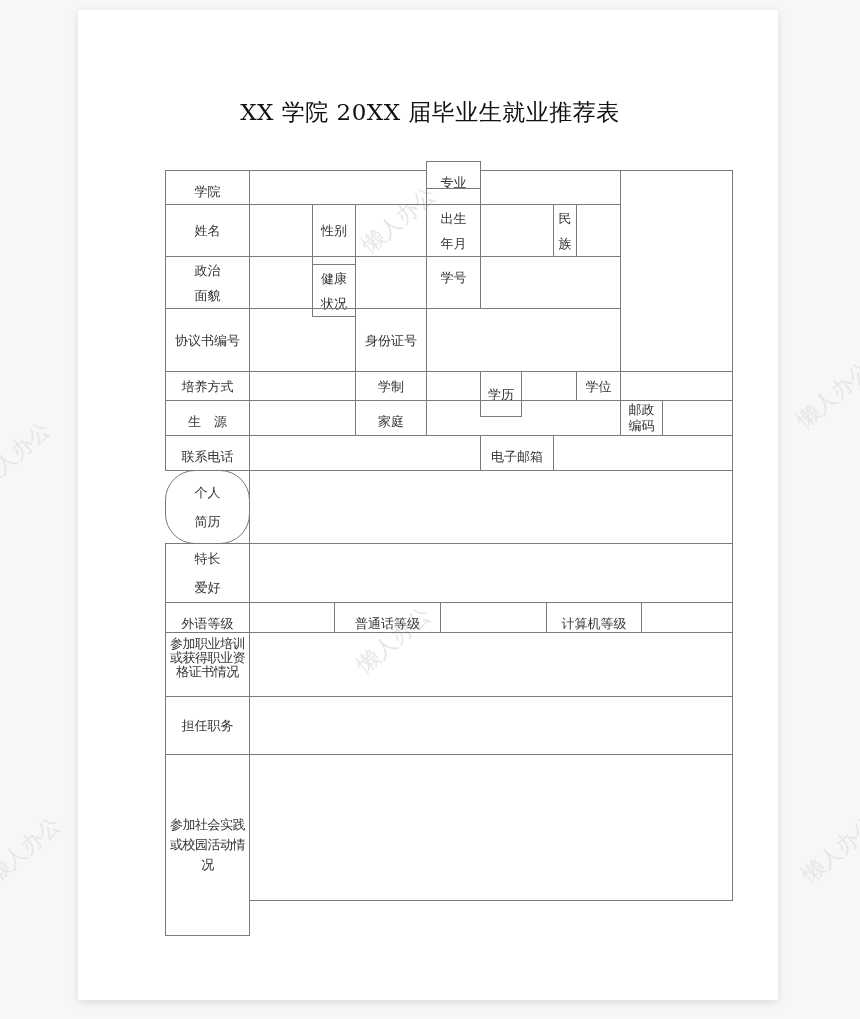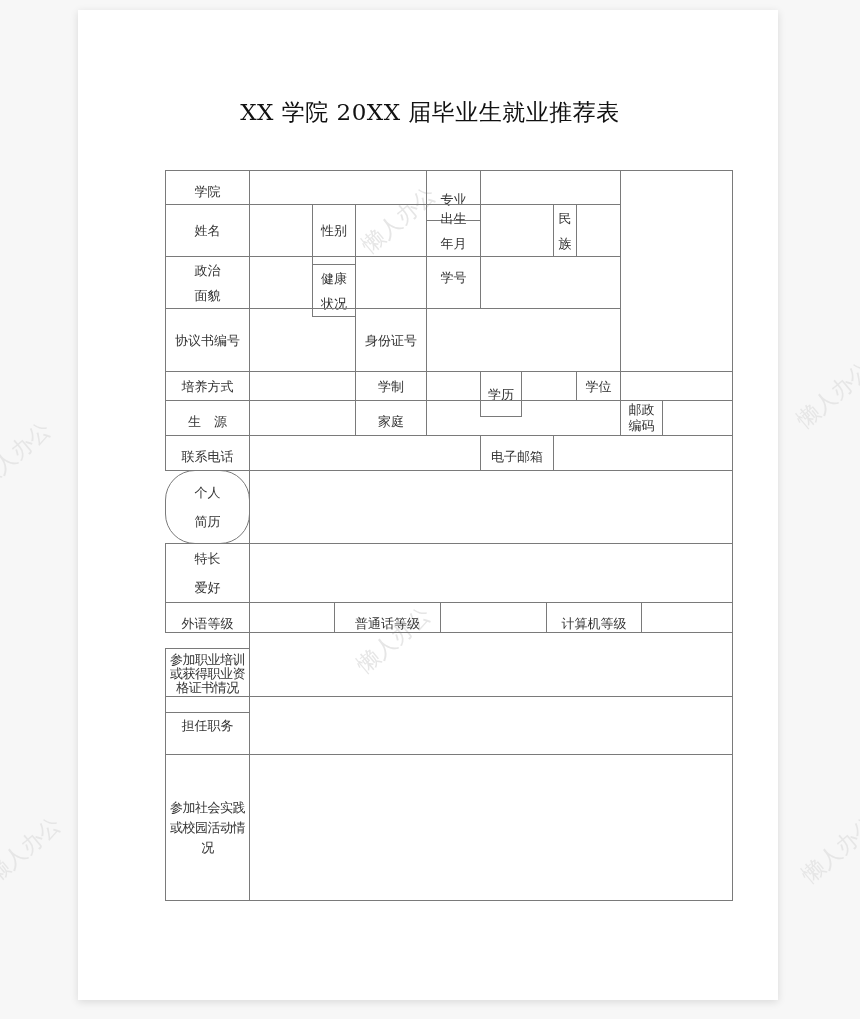--- a/index.html
+++ b/index.html
@@ -32,21 +32,21 @@
 <div class="wm" style="left:795px;top:835px;">懒人办公</div>
 
 <div class="title" style="left:-18px;">XX 学院 20XX 届毕业生就业推荐表</div>
 
 <div>
 
   <div class="cell top" style="left:165px;top:170px;width:85px;height:35px;">
       <span class="lbl">学院</span>
     </div>
   <div class="cell input" style="left:249px;top:170px;width:178px;height:35px;"></div>
-  <div class="cell top" style="left:426px;top:170px;width:55px;height:51px;align-items:center;">
+  <div class="cell top" style="left:426px;top:161px;width:55px;height:28px;">
       <span class="lbl">专业</span>
     </div>
   <div class="cell input" style="left:480px;top:170px;width:141px;height:35px;"></div>
   <div class="cell input" style="left:620px;top:170px;width:113px;height:202px;"></div>
 
   <div class="cell" style="left:165px;top:204px;width:85px;height:53px;">
       <span class="lbl">姓名</span>
     </div>
   <div class="cell input" style="left:249px;top:204px;width:64px;height:53px;"></div>
   <div class="cell" style="left:312px;top:204px;width:44px;height:53px;">
@@ -148,31 +148,31 @@
   <div class="cell input" style="left:249px;top:602px;width:86px;height:31px;"></div>
   <div class="cell top" style="left:334px;top:602px;width:107px;height:31px;">
       <span class="lbl">普通话等级</span>
     </div>
   <div class="cell input" style="left:440px;top:602px;width:107px;height:31px;"></div>
   <div class="cell top" style="left:546px;top:602px;width:96px;height:31px;">
       <span class="lbl">计算机等级</span>
     </div>
   <div class="cell input" style="left:641px;top:602px;width:92px;height:31px;"></div>
 
-  <div class="cell top small" style="left:165px;top:632px;width:85px;height:65px;padding-top:4px;margin-top:16px;">
+  <div class="cell top small" style="left:165px;top:632px;width:85px;height:65px;padding-top:4px;">
       <span class="lbl" style="line-height:14px;letter-spacing:-0.5px;">参加职业培训
 或获得职业资
 格证书情况</span>
     </div>
   <div class="cell input" style="left:249px;top:632px;width:484px;height:65px;"></div>
 
   <div class="cell" style="left:165px;top:696px;width:85px;height:59px;">
       <span class="lbl">担任职务</span>
     </div>
   <div class="cell input" style="left:249px;top:696px;width:484px;height:59px;"></div>
 
-  <div class="cell small" style="left:165px;top:754px;width:85px;height:147px;">
+  <div class="cell small" style="left:165px;top:754px;width:85px;height:182px;">
       <span class="lbl" style="line-height:20px;letter-spacing:-0.5px;">参加社会实践
 或校园活动情
 况</span>
     </div>
   <div class="cell input" style="left:249px;top:754px;width:484px;height:147px;"></div>
 </div>
 
 </body></html>

